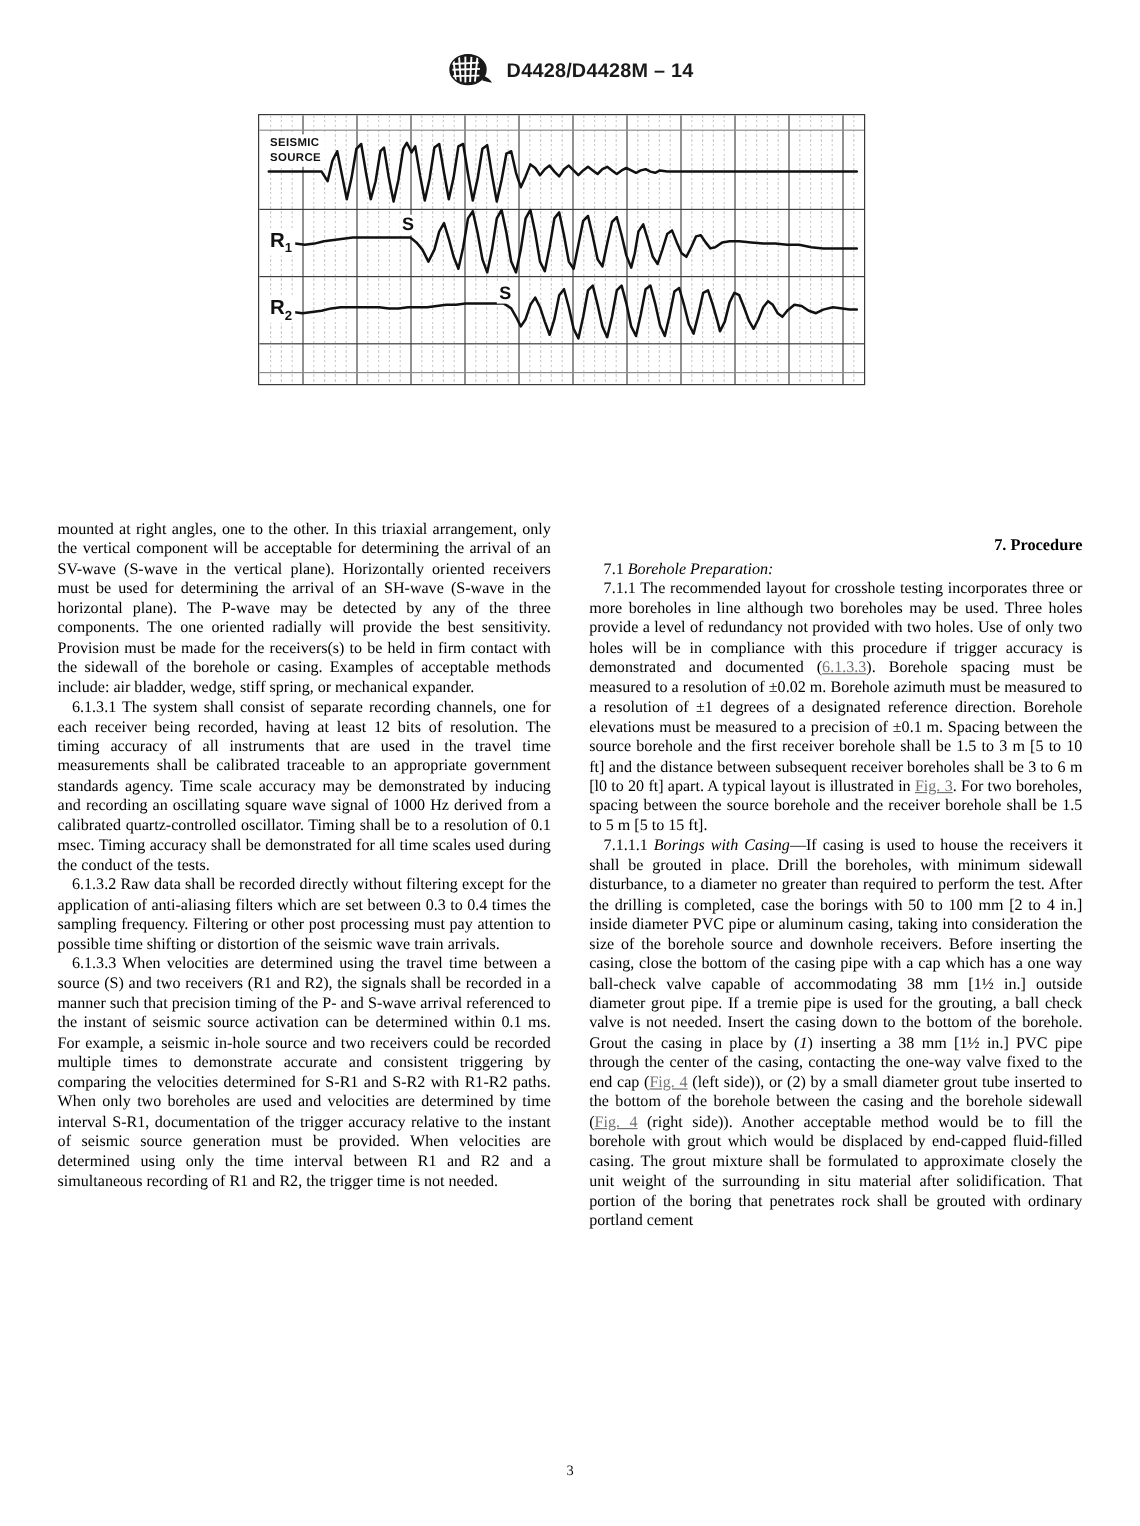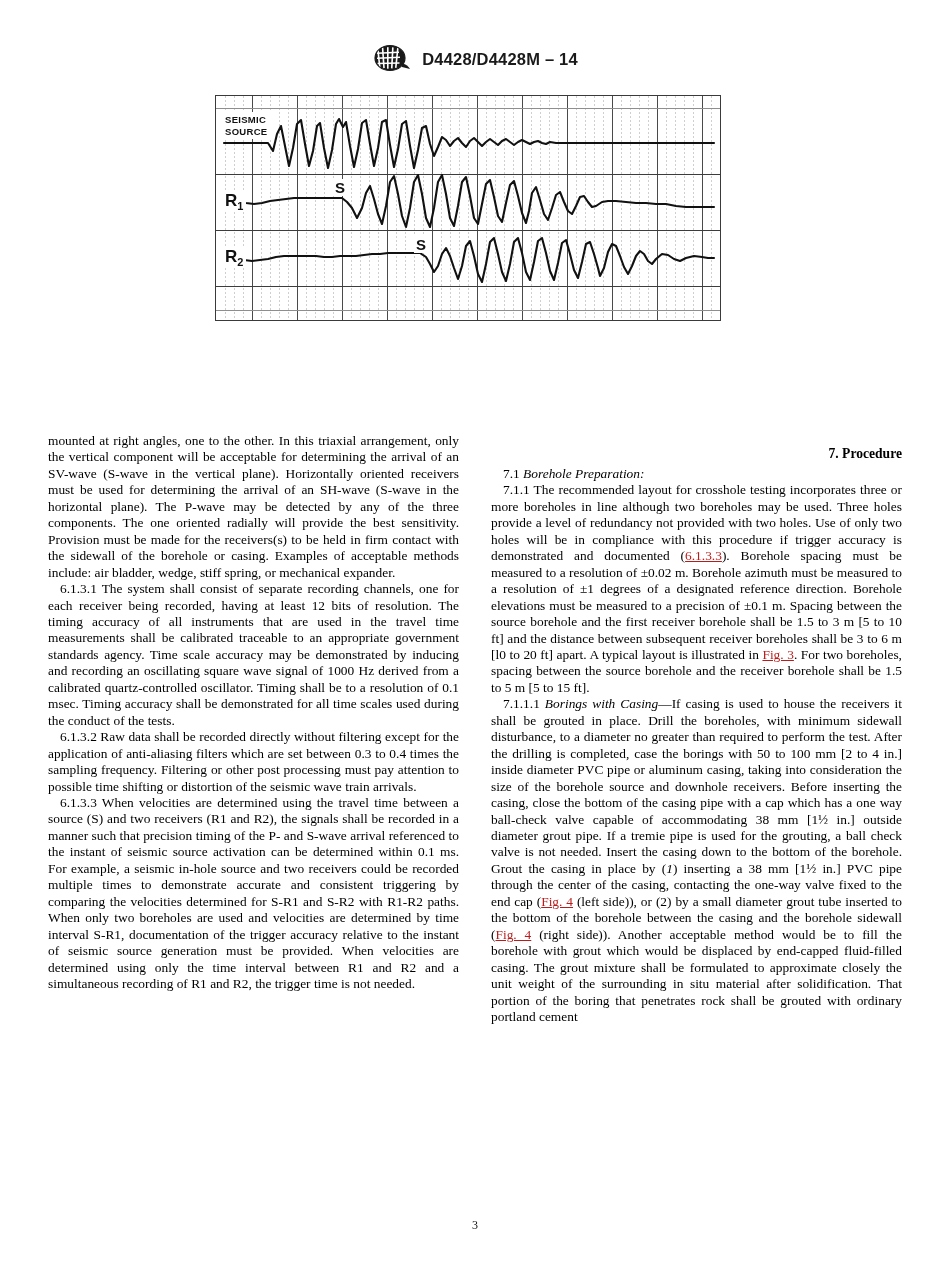--- a/index.html
+++ b/index.html
@@ -68,21 +68,21 @@
   .col { width:411px; }
   p.tx {
     margin:0; text-align:justify; text-justify:inter-word;
     font-size:13.4px; line-height:16.45px; hyphens:none;
   }
   p.ind { text-indent:12px; }
   h3.sec {
     margin:13px 0 4px 0; font-size:13.6px; font-weight:bold;
     font-family:"Liberation Serif", serif; text-align:right;
   }
-  .xref { color:#b91c1c; }
+  .xref { color:#737373; }
   em { font-style:italic; }
   .pagenum {
     position:absolute; left:0; top:1218px; width:950px;
     text-align:center; font-size:12px; color:#111;
   }
 </style>
 </head>
 <body>
 
 <div class="page">

